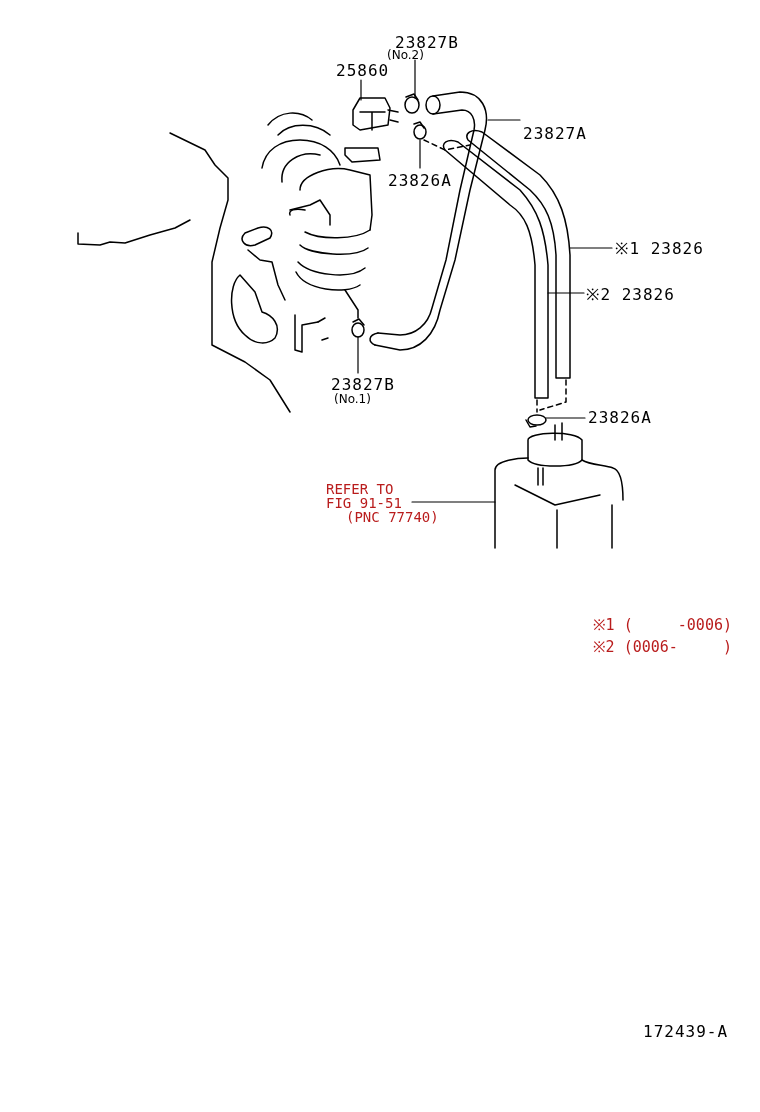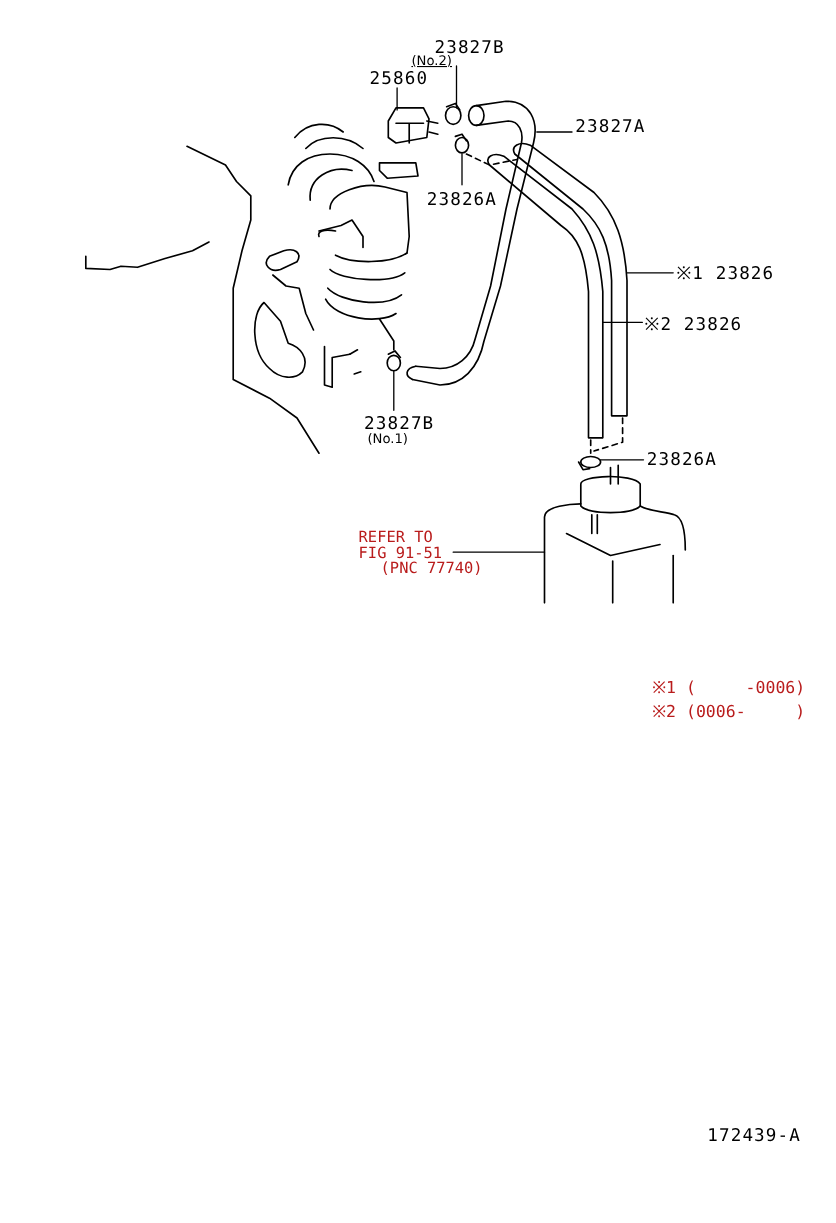--- a/index.html
+++ b/index.html
@@ -120,25 +120,25 @@
       <path d="M495 548 L495 470 C495 460 520 458 528 458"></path>
       <path d="M582 460 C590 465 605 465 613 468 C620 470 623 480 623 500"></path>
       <path d="M515 485 L555 505 L600 495"></path>
       <path d="M538 468 L538 485 M543 468 L543 485"></path>
       <path d="M557 510 L557 548"></path>
       <path d="M612 505 L612 548"></path>
     </g>
   </svg>
 
   <div class="lbl" style="left:395px; top:35px;">23827B</div>
-  <div class="sub" style="left:374px; top:49px;text-decoration:underline;">(No.2)</div>
+  <div class="sub" style="left:387px; top:49px;">(No.2)</div>
 
   <div class="lbl" style="left:336px; top:63px;">25860</div>
 
-  <div class="lbl" style="left:523px; top:107px;">23827A</div>
+  <div class="lbl" style="left:523px; top:126px;">23827A</div>
 
   <div class="lbl" style="left:388px; top:173px;">23826A</div>
 
   <div class="lbl" style="left:615px; top:241px;"><span>※1</span> <span>23826</span></div>
 
   <div class="lbl" style="left:586px; top:287px;"><span>※2</span> <span>23826</span></div>
 
   <div class="lbl" style="left:331px; top:377px;">23827B</div>
   <div class="sub" style="left:334px; top:393px;">(No.1)</div>
 

